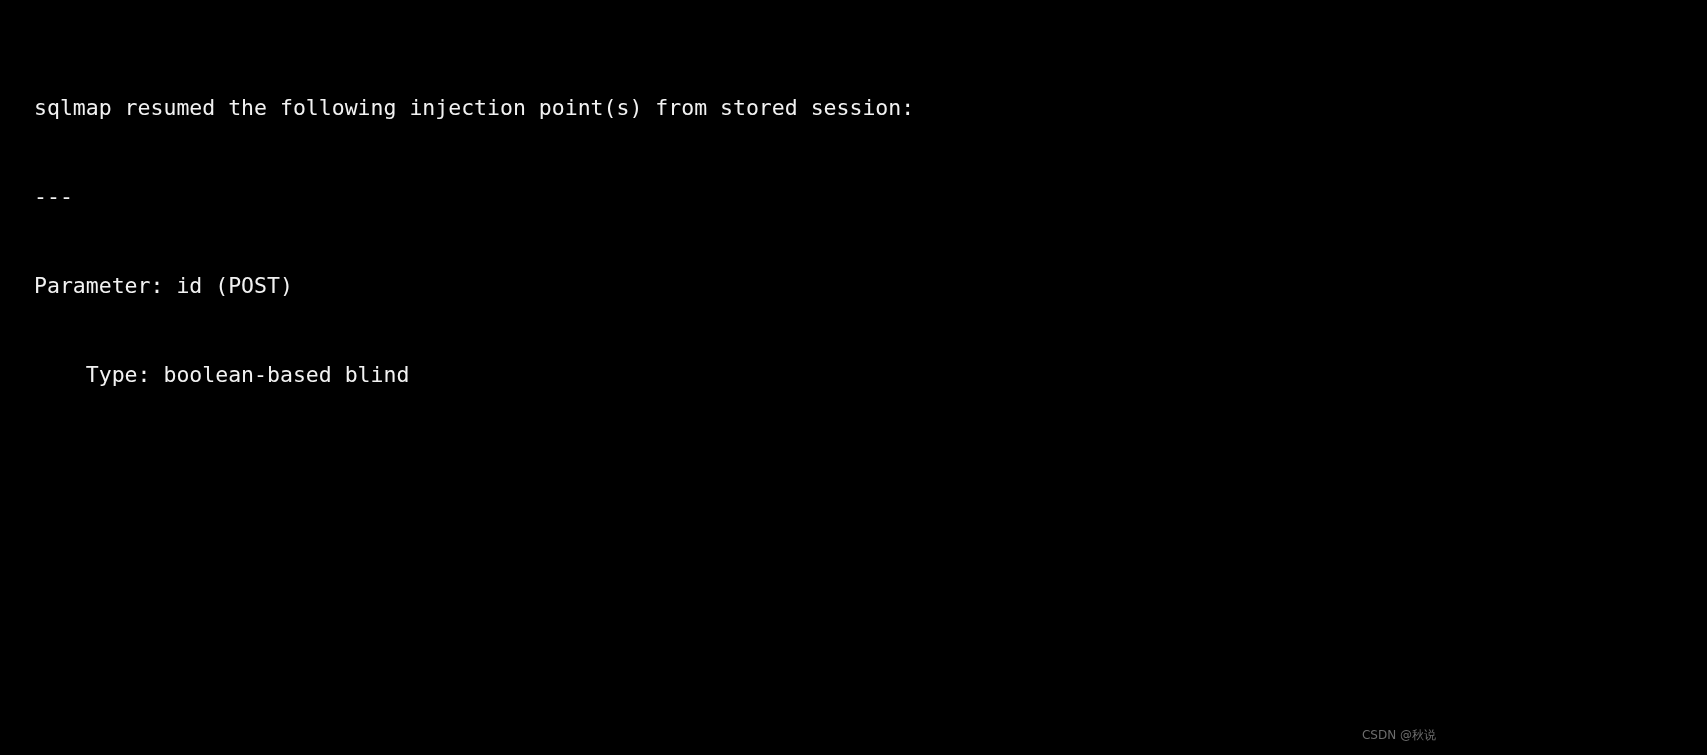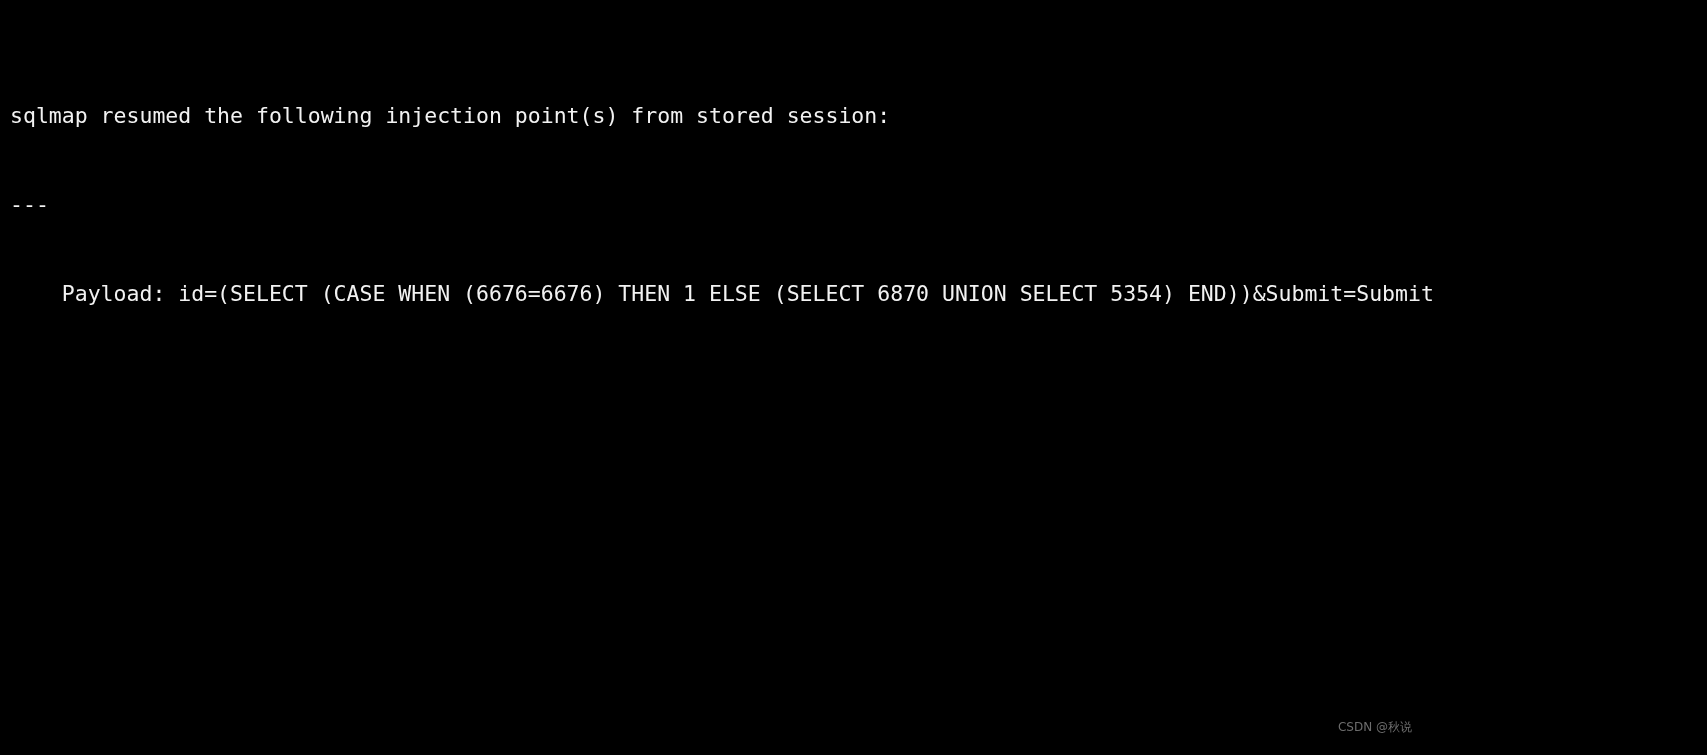--- a/index.html
+++ b/index.html
@@ -12,50 +12,52 @@
   }
   #terminal {
     position: relative;
     width: 1420px;
     height: 755px;
     background: #000000;
     font-family: "DejaVu Sans Mono", "Liberation Mono", monospace;
     font-size: 21.5px;
     line-height: 29.7px;
     color: #f2f2f2;
-    padding: 12px 0 0 10px;
+    padding: 4px 0 0 10px;
     box-sizing: border-box;
     letter-spacing: 0px;
     white-space: pre;
+    margin-left: 24px;
   }
   .line {
     white-space: pre;
     min-height: 29.7px;
   }
   .blank { height: 29.7px; }
   .plain { color: #f2f2f2; }
   #watermark {
     position: absolute;
     right: 8px;
-    bottom: 12px;
+    bottom: 4px;
     font-family: "DejaVu Sans", "Liberation Sans", sans-serif;
     font-size: 12px;
     color: #6d6d6d;
     white-space: pre;
     letter-spacing: 0px;
   }
 </style>
 </head>
 <body>
 
 <div id="terminal">
 
   <div class="line plain">sqlmap resumed the following injection point(s) from stored session:</div>
   <div class="line plain">---</div>
-  <div class="line plain">    Payload: id=(SELECT (CASE WHEN (6676=6676) THEN 1 ELSE (SELECT 6870 UNION SELECT 5354) END))&amp;Submit=Submit</div>
+  <div class="line plain">Parameter: id (POST)</div>
+  <div class="line plain">    Type: boolean-based blind</div>
   <div class="line blank"></div>
   
   
   
   
   
   
   
   
   

